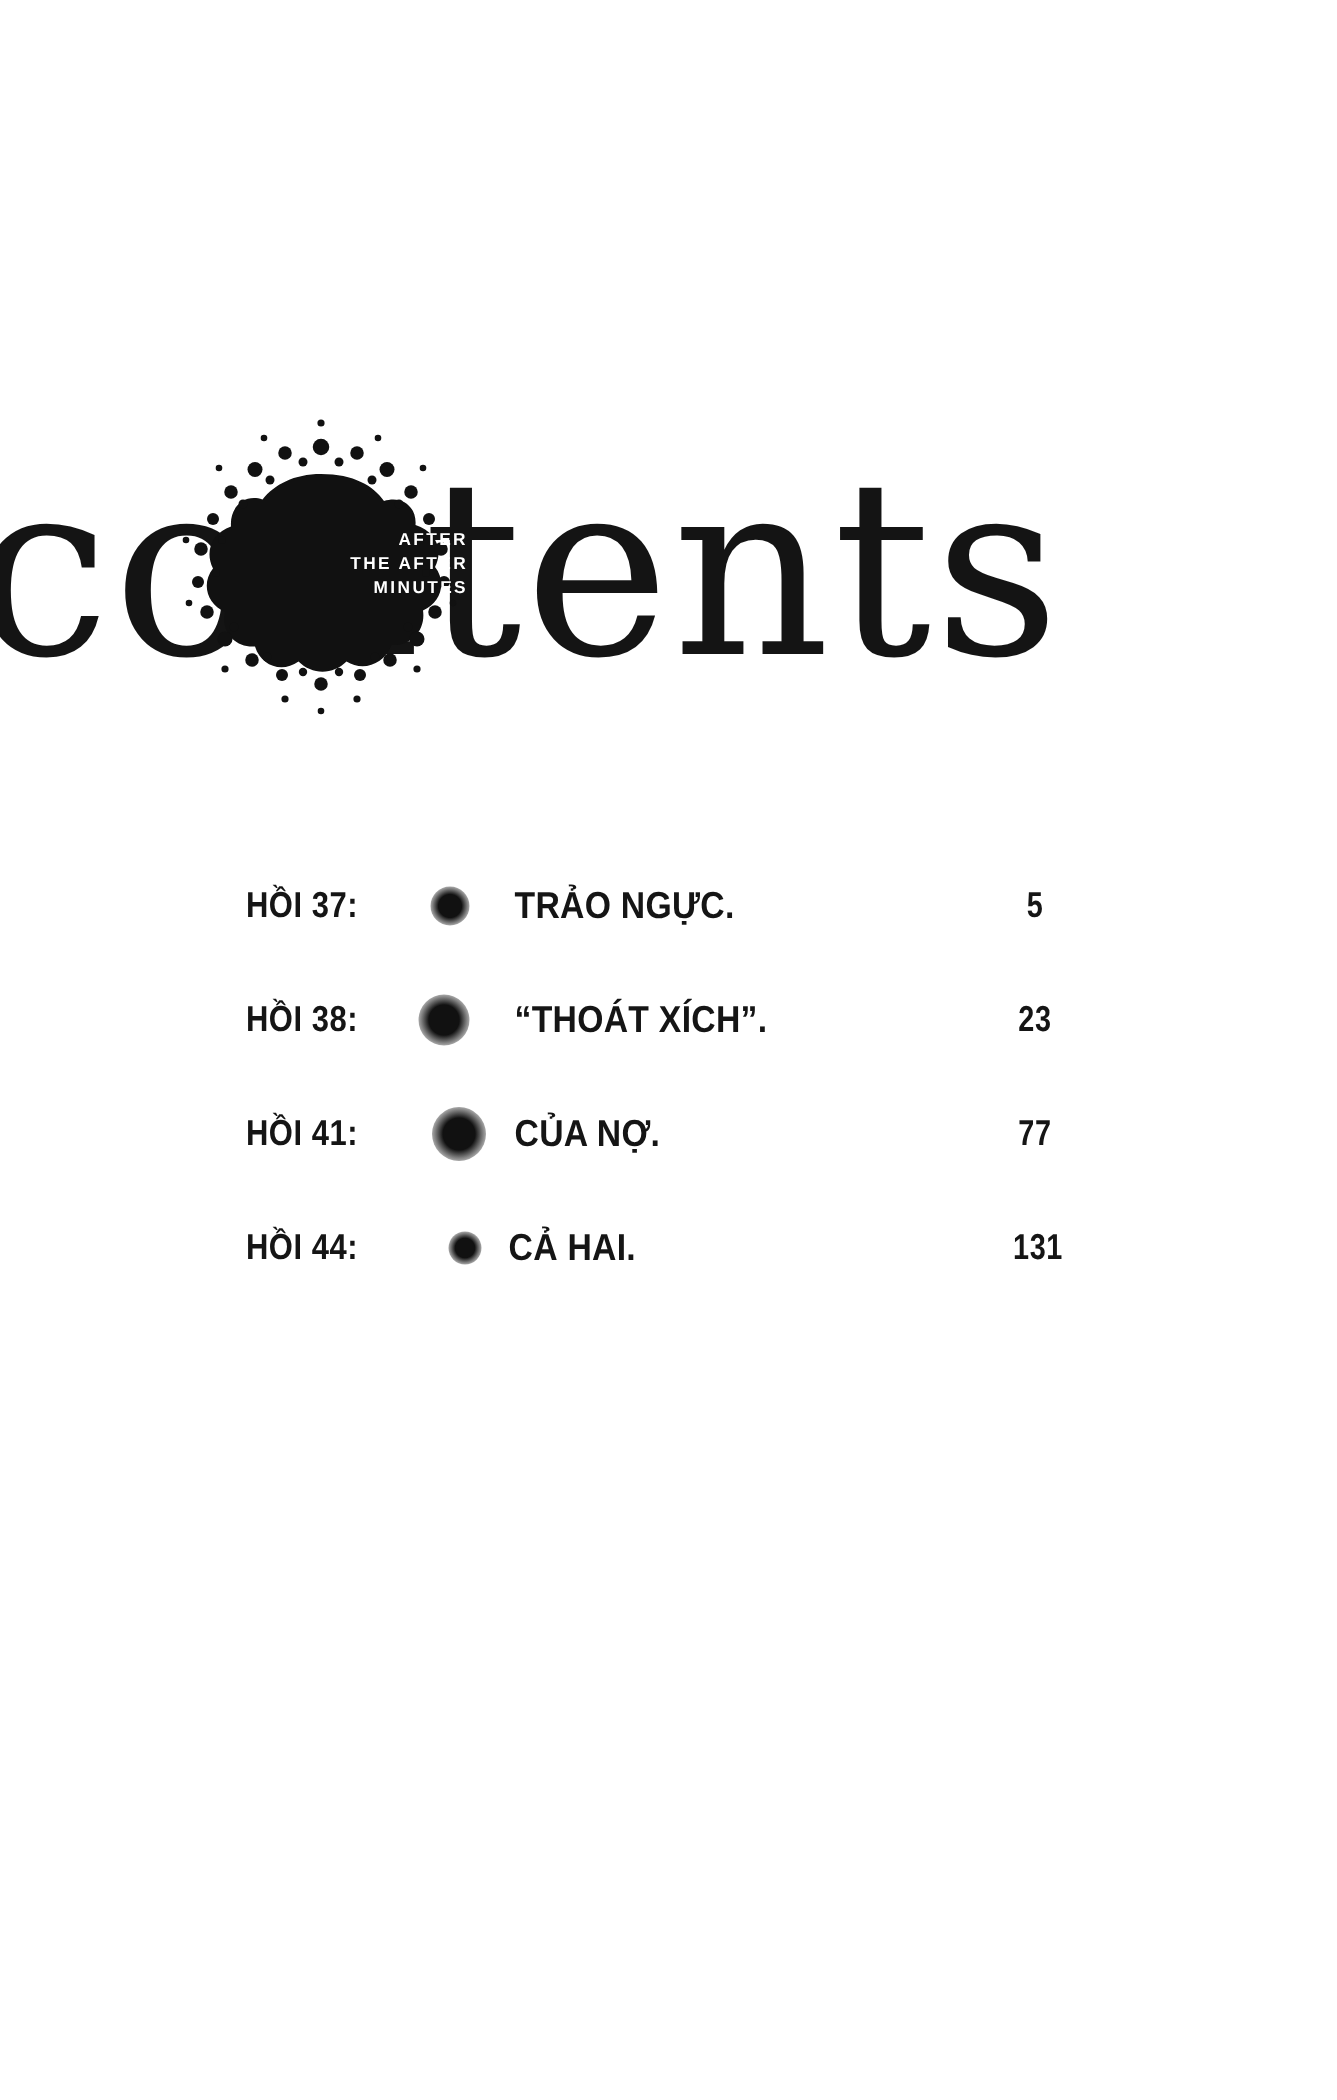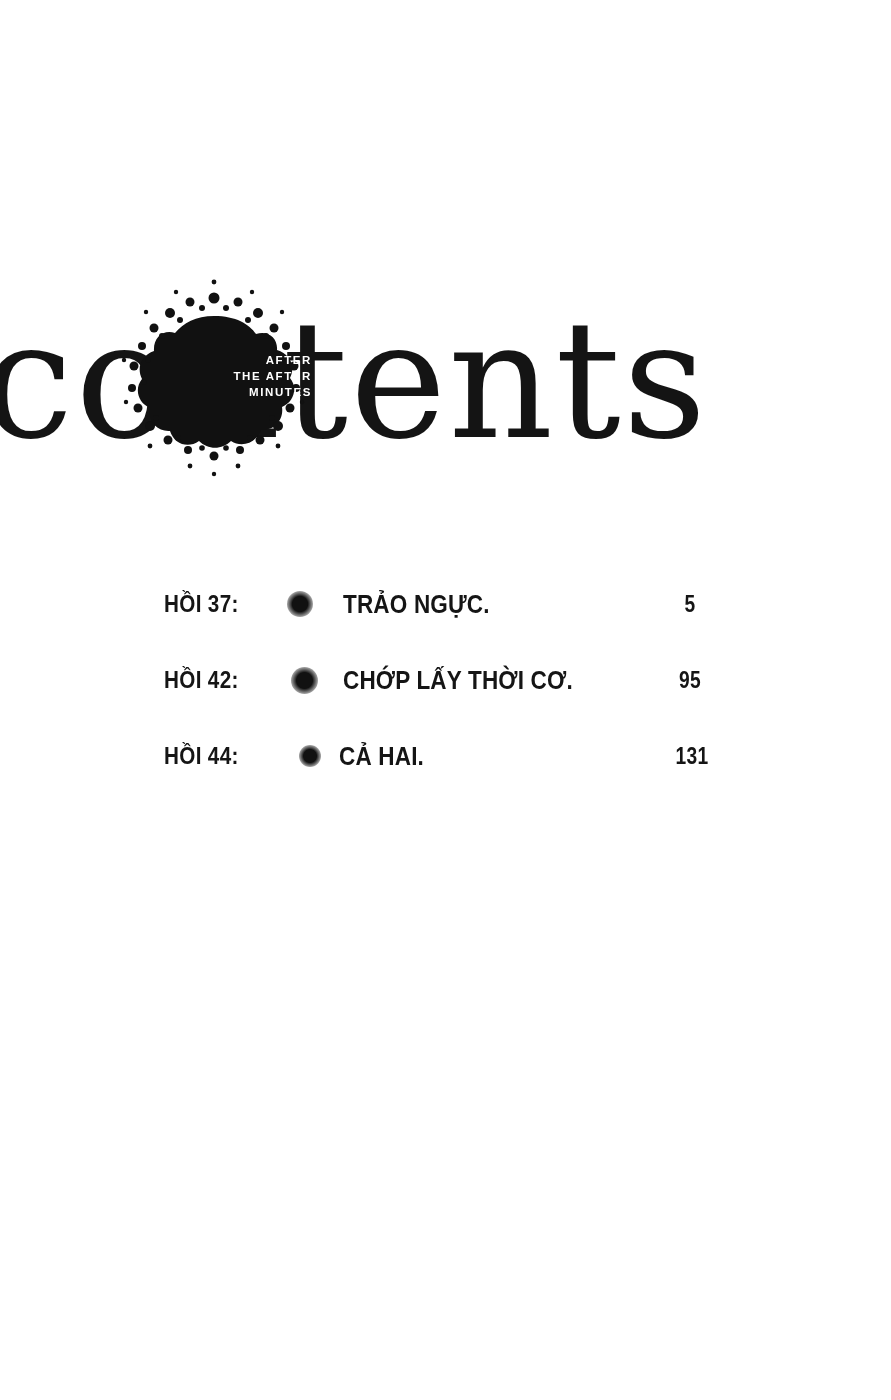--- a/index.html
+++ b/index.html
@@ -224,32 +224,40 @@
 
   <div class="toc-row">
     <div class="chapter-label">HỒI 37:</div>
     <div class="dot-wrap" style="left:262px;">
         <span class="dot" style="width:26px;height:26px;"></span>
       </div>
     <div class="chapter-title" style="left:343px;">TRẢO NGỰC.</div>
     <div class="page-num" style="left:660px;width:60px;">5</div>
   </div>
 
-
-
-
-
-  <div class="toc-row">
-    <div class="chapter-label">HỒI 42:</div>
-    <div class="dot-wrap" style="left:266px;">
-        <span class="dot" style="width:27px;height:27px;"></span>
-      </div>
-    <div class="chapter-title" style="left:343px;">CHỚP LẤY THỜI CƠ.</div>
-    <div class="page-num" style="left:660px;width:60px;">95</div>
-  </div>
+  <div class="toc-row">
+    <div class="chapter-label">HỒI 38:</div>
+    <div class="dot-wrap" style="left:258px;">
+        <span class="dot" style="width:34px;height:34px;"></span>
+      </div>
+    <div class="chapter-title" style="left:343px;">“THOÁT XÍCH”.</div>
+    <div class="page-num" style="left:660px;width:60px;">23</div>
+  </div>
+
+
+
+  <div class="toc-row">
+    <div class="chapter-label">HỒI 41:</div>
+    <div class="dot-wrap" style="left:268px;">
+        <span class="dot" style="width:36px;height:36px;"></span>
+      </div>
+    <div class="chapter-title" style="left:343px;">CỦA NỢ.</div>
+    <div class="page-num" style="left:660px;width:60px;">77</div>
+  </div>
+
 
 
   <div class="toc-row">
     <div class="chapter-label">HỒI 44:</div>
     <div class="dot-wrap" style="left:272px;">
         <span class="dot" style="width:22px;height:22px;"></span>
       </div>
     <div class="chapter-title" style="left:339px;">CẢ HAI.</div>
     <div class="page-num" style="left:662px;width:60px;">131</div>
   </div>

